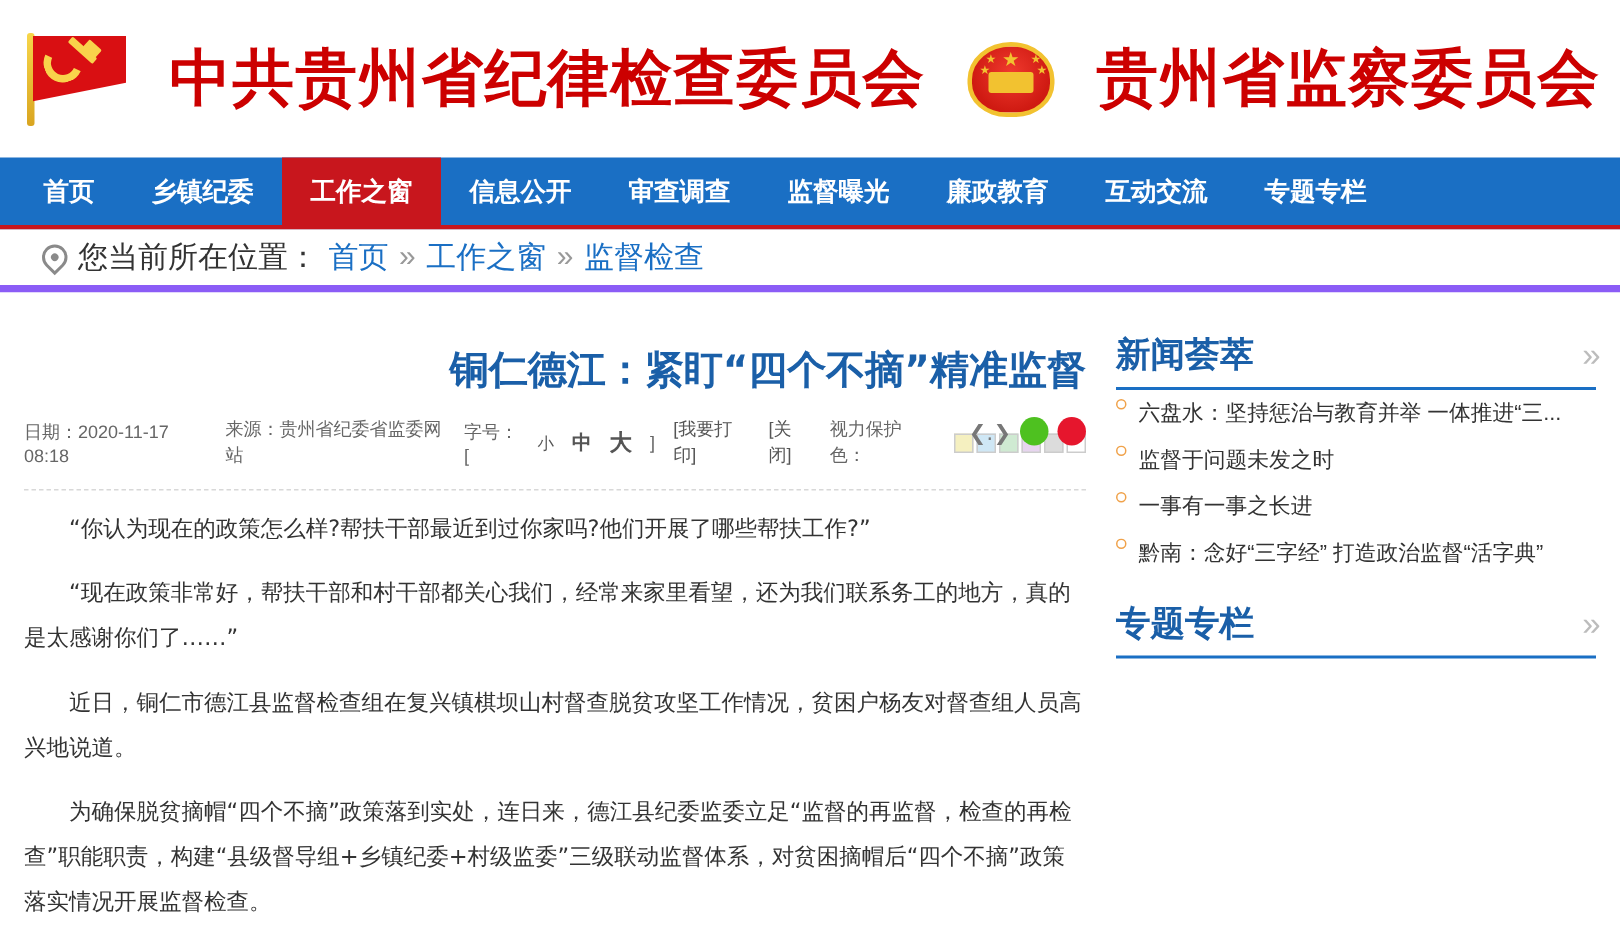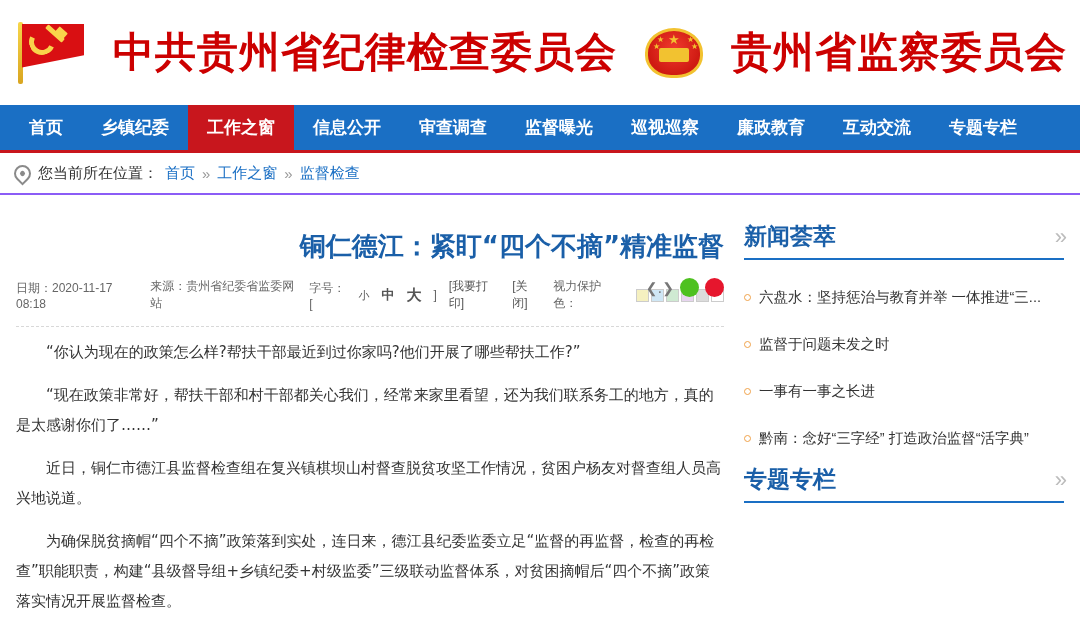--- a/index.html
+++ b/index.html
@@ -138,24 +138,24 @@
   .nav-item.active {
     background: #c8161d;
   }
 
   
   .breadcrumb {
     height: 42px;
     background: #ffffff;
     display: flex;
     align-items: center;
-    padding-left: 14px;
+    padding-left: 28px;
     gap: 7px;
-    border-bottom: 2px solid #8b5cf6;
-    font-size: 15px;
+    border-bottom: 5px solid #8b5cf6;
+    font-size: 20px;
     color: #333333;
   }
   .pin-icon {
     width: 17px; height: 17px;
     border: 2px solid #8a8a8a;
     border-radius: 50% 50% 50% 0;
     transform: rotate(-45deg);
     position: relative;
     flex: 0 0 auto;
   }
@@ -258,29 +258,27 @@
   }
   .side-head .more {
     color: #bcbcbc;
     font-size: 22px;
     letter-spacing: -3px;
     cursor: pointer;
   }
   .side-list { list-style: none; margin: 0; padding: 6px 0 0; }
   .side-list li {
     display: flex;
-    align-items: center;
     gap: 8px;
     font-size: 14.5px;
     color: #333333;
     height: 31px;
     white-space: nowrap;
     overflow: hidden;
     cursor: pointer;
-    margin-top: 16px;
   }
   .bullet {
     width: 7px; height: 7px;
     border: 1px solid #f0a24a;
     border-radius: 50%;
     flex: 0 0 auto;
   }
   .li-text {
     overflow: hidden;
     text-overflow: ellipsis;
@@ -310,21 +308,20 @@
   <div class="title-nation">贵州省监察委员会</div>
 </div>
 
 <div class="navbar">
   <div class="nav-item">首页</div>
   <div class="nav-item">乡镇纪委</div>
   <div class="nav-item active">工作之窗</div>
   <div class="nav-item">信息公开</div>
   <div class="nav-item">审查调查</div>
   <div class="nav-item">监督曝光</div>
-  <div class="nav-item">巡视巡察</div>
   <div class="nav-item">廉政教育</div>
   <div class="nav-item">互动交流</div>
   <div class="nav-item">专题专栏</div>
 </div>
 
 <div class="breadcrumb">
   <span class="pin-icon"></span>
   <span>您当前所在位置：</span>
   <span class="bc-link">首页</span>
   <span class="bc-sep">»</span>

